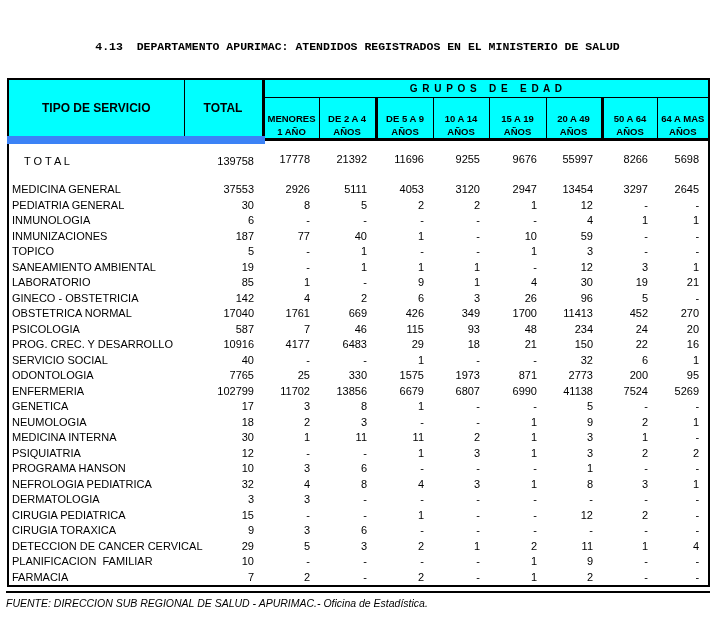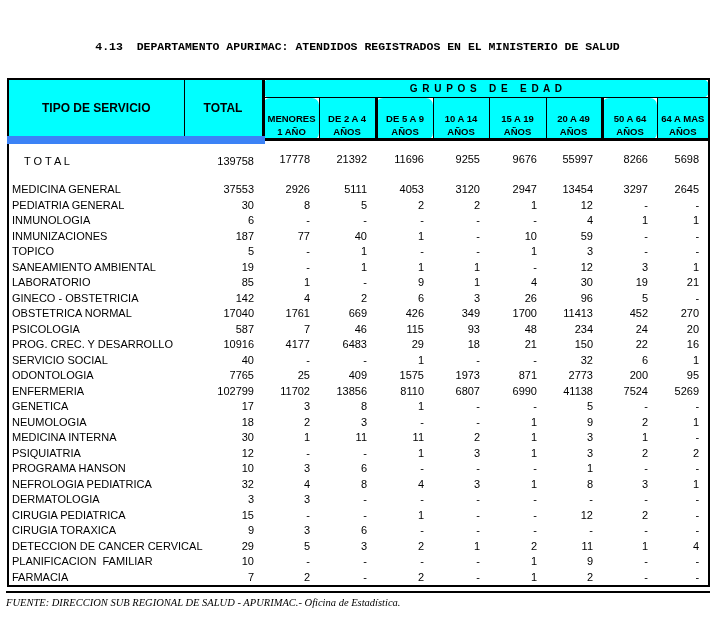--- a/index.html
+++ b/index.html
@@ -18,33 +18,33 @@
   }
   thead th {
     background:#00ffff; border:1px solid #000;
     font-weight:bold; padding:0; text-align:center; color:#000;
   }
   th.group-header { font-size:10px; height:17px; letter-spacing:1px; white-space:pre; }
   th.service-header, th.total-header { font-size:12px; border-bottom:8px solid #3b82f6; }
   th.age-col { height:40px; font-size:9.5px; border-bottom:3px solid #000; }
   th.age-col .l1, th.age-col .l2 { display:block; line-height:13px; white-space:pre; }
   th.age-col .l1 { margin-top:14px; }
-  .thick-l { border-left:3px solid #000 !important;border-radius:7px; }
+  .thick-l { border-left:3px solid #000 !important; }
   tbody td {
     border:none; padding:0; font-size:11px;
     height:15px; line-height:15.5px; white-space:pre;
   }
   td.num { text-align:right; padding-right:9px; }
   td.label { text-align:left; padding-left:3px; }
   tr.total-row td { padding-top:10px; padding-bottom:3px; }
   tr.total-row td.label { padding-left:15px; }
   tr.gap-row td { height:10px; }
   .footer { position:absolute; left:6px; top:591px; width:704px; }
   .rule { border-top:2px solid #000; height:0; }
-  .fuente { font-style:italic; font-size:10.5px; margin-top:4px; white-space:pre;font-family:Liberation Serif, serif; }
+  .fuente { font-style:italic; font-size:10.5px; margin-top:4px; white-space:pre; }
 </style>
 </head>
 <body>
 
 <div class="title">
   <div>4.13  DEPARTAMENTO APURIMAC: ATENDIDOS REGISTRADOS EN EL MINISTERIO DE SALUD</div>
 </div>
 
 <table class="stat">
   <colgroup>
@@ -257,34 +257,34 @@
         <td class="num">-</td>
         <td class="num">-</td>
         <td class="num">32</td>
         <td class="num">6</td>
         <td class="num">1</td>
       </tr>
       <tr>
         <td class="label">ODONTOLOGIA</td>
         <td class="num">7765</td>
         <td class="num">25</td>
-        <td class="num">409</td>
+        <td class="num">330</td>
         <td class="num">1575</td>
         <td class="num">1973</td>
         <td class="num">871</td>
         <td class="num">2773</td>
         <td class="num">200</td>
         <td class="num">95</td>
       </tr>
       <tr>
         <td class="label">ENFERMERIA</td>
         <td class="num">102799</td>
         <td class="num">11702</td>
         <td class="num">13856</td>
-        <td class="num">8110</td>
+        <td class="num">6679</td>
         <td class="num">6807</td>
         <td class="num">6990</td>
         <td class="num">41138</td>
         <td class="num">7524</td>
         <td class="num">5269</td>
       </tr>
       <tr>
         <td class="label">GENETICA</td>
         <td class="num">17</td>
         <td class="num">3</td>

